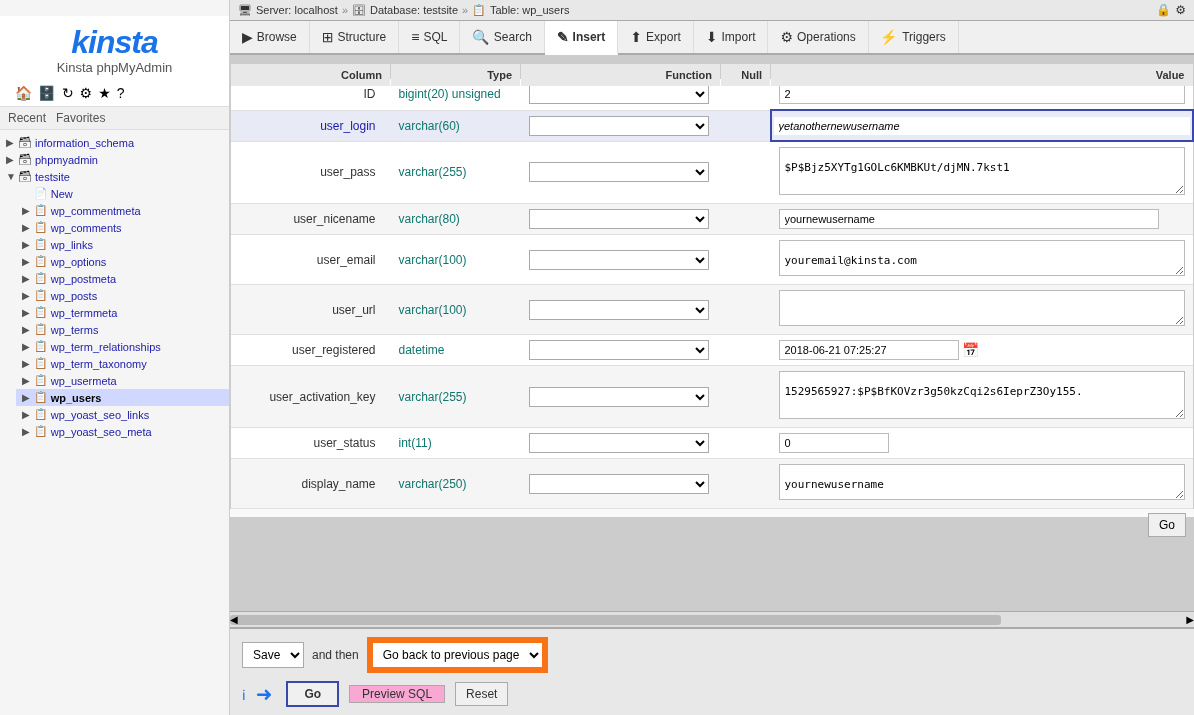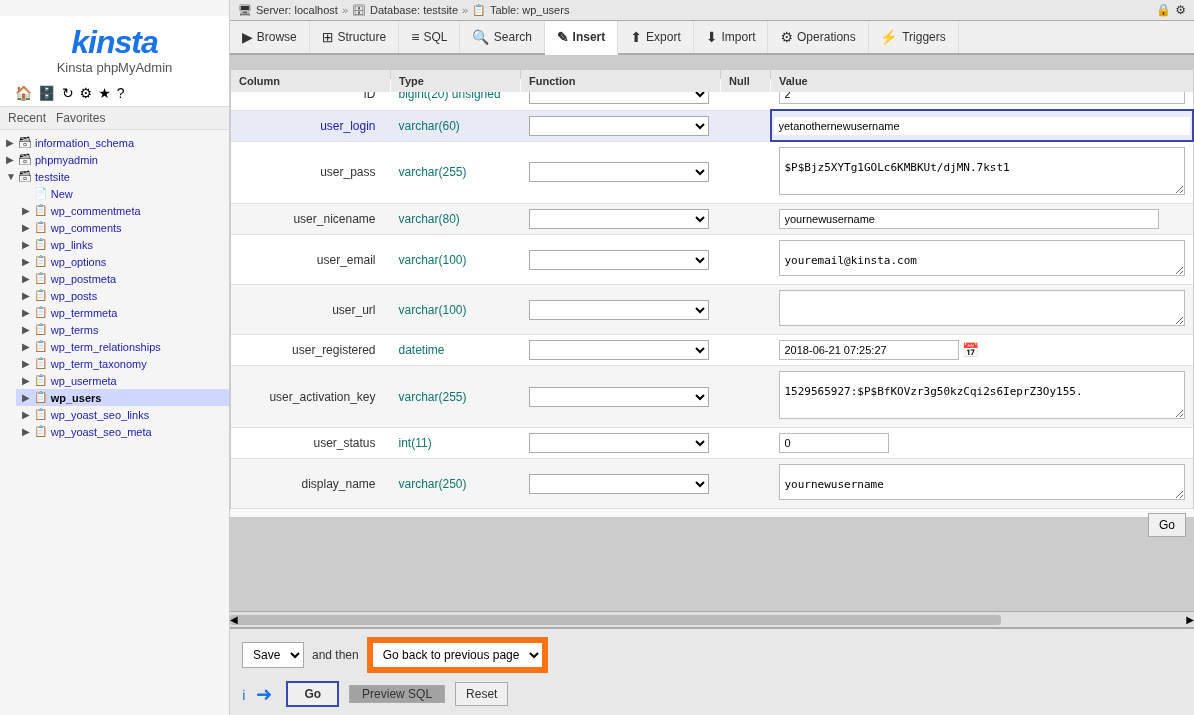--- a/index.html
+++ b/index.html
@@ -118,26 +118,26 @@
 
     
     .data-table {
       width: 100%;
       border-collapse: collapse;
     }
     .data-table thead th {
       background: #e8e8e8;
       border: 1px solid #ccc;
       padding: 5px 8px;
-      text-align: left;
+      text-align: right;
       font-weight: bold;
       font-size: 11px;
       color: #333;
       position: sticky;
-      top: 14px;
+      top: 8px;
     }
     .data-table tbody tr:nth-child(even) { background: #efefef; }
     .data-table tbody tr:nth-child(odd) { background: #fff; }
     .data-table td {
       border-bottom: 1px solid #e0e0e0;
       padding: 5px 8px;
       vertical-align: middle;
     }
     .data-table td.col-column { width: 160px; color: #333; text-align: right; padding-right: 15px; }
     .data-table td.col-type { width: 130px; color: #0f766e; }
@@ -154,20 +154,21 @@
     }
     .value-input {
       width: 100%;
       padding: 3px 5px;
       font-size: 11px;
       border: 1px solid #bbb;
     }
     .value-input.highlighted-input {
       border: 2px solid #3949ab;
       background: #fff;
+      font-style: italic;
     }
     .value-textarea {
       width: 100%;
       padding: 13px 5px;
       font-size: 11px;
       border: 1px solid #bbb;
       resize: vertical;
       height: 48px;
     }
     .value-input-small {
@@ -218,21 +219,21 @@
       font-size: 12px;
       background: #f0f0f0;
       border: 2px solid #3949ab;
       color: #333;
       cursor: pointer;
       font-weight: bold;
     }
     .preview-btn {
       padding: 1px 12px;
       font-size: 12px;
-      background: #a3a3a3;
+      background: #f9a8d4;
       border: 1px solid #aaa;
       color: #333;
       cursor: pointer;
     }
     .reset-btn {
       padding: 4px 10px;
       font-size: 12px;
       background: #f0f0f0;
       border: 1px solid #aaa;
       color: #333;

